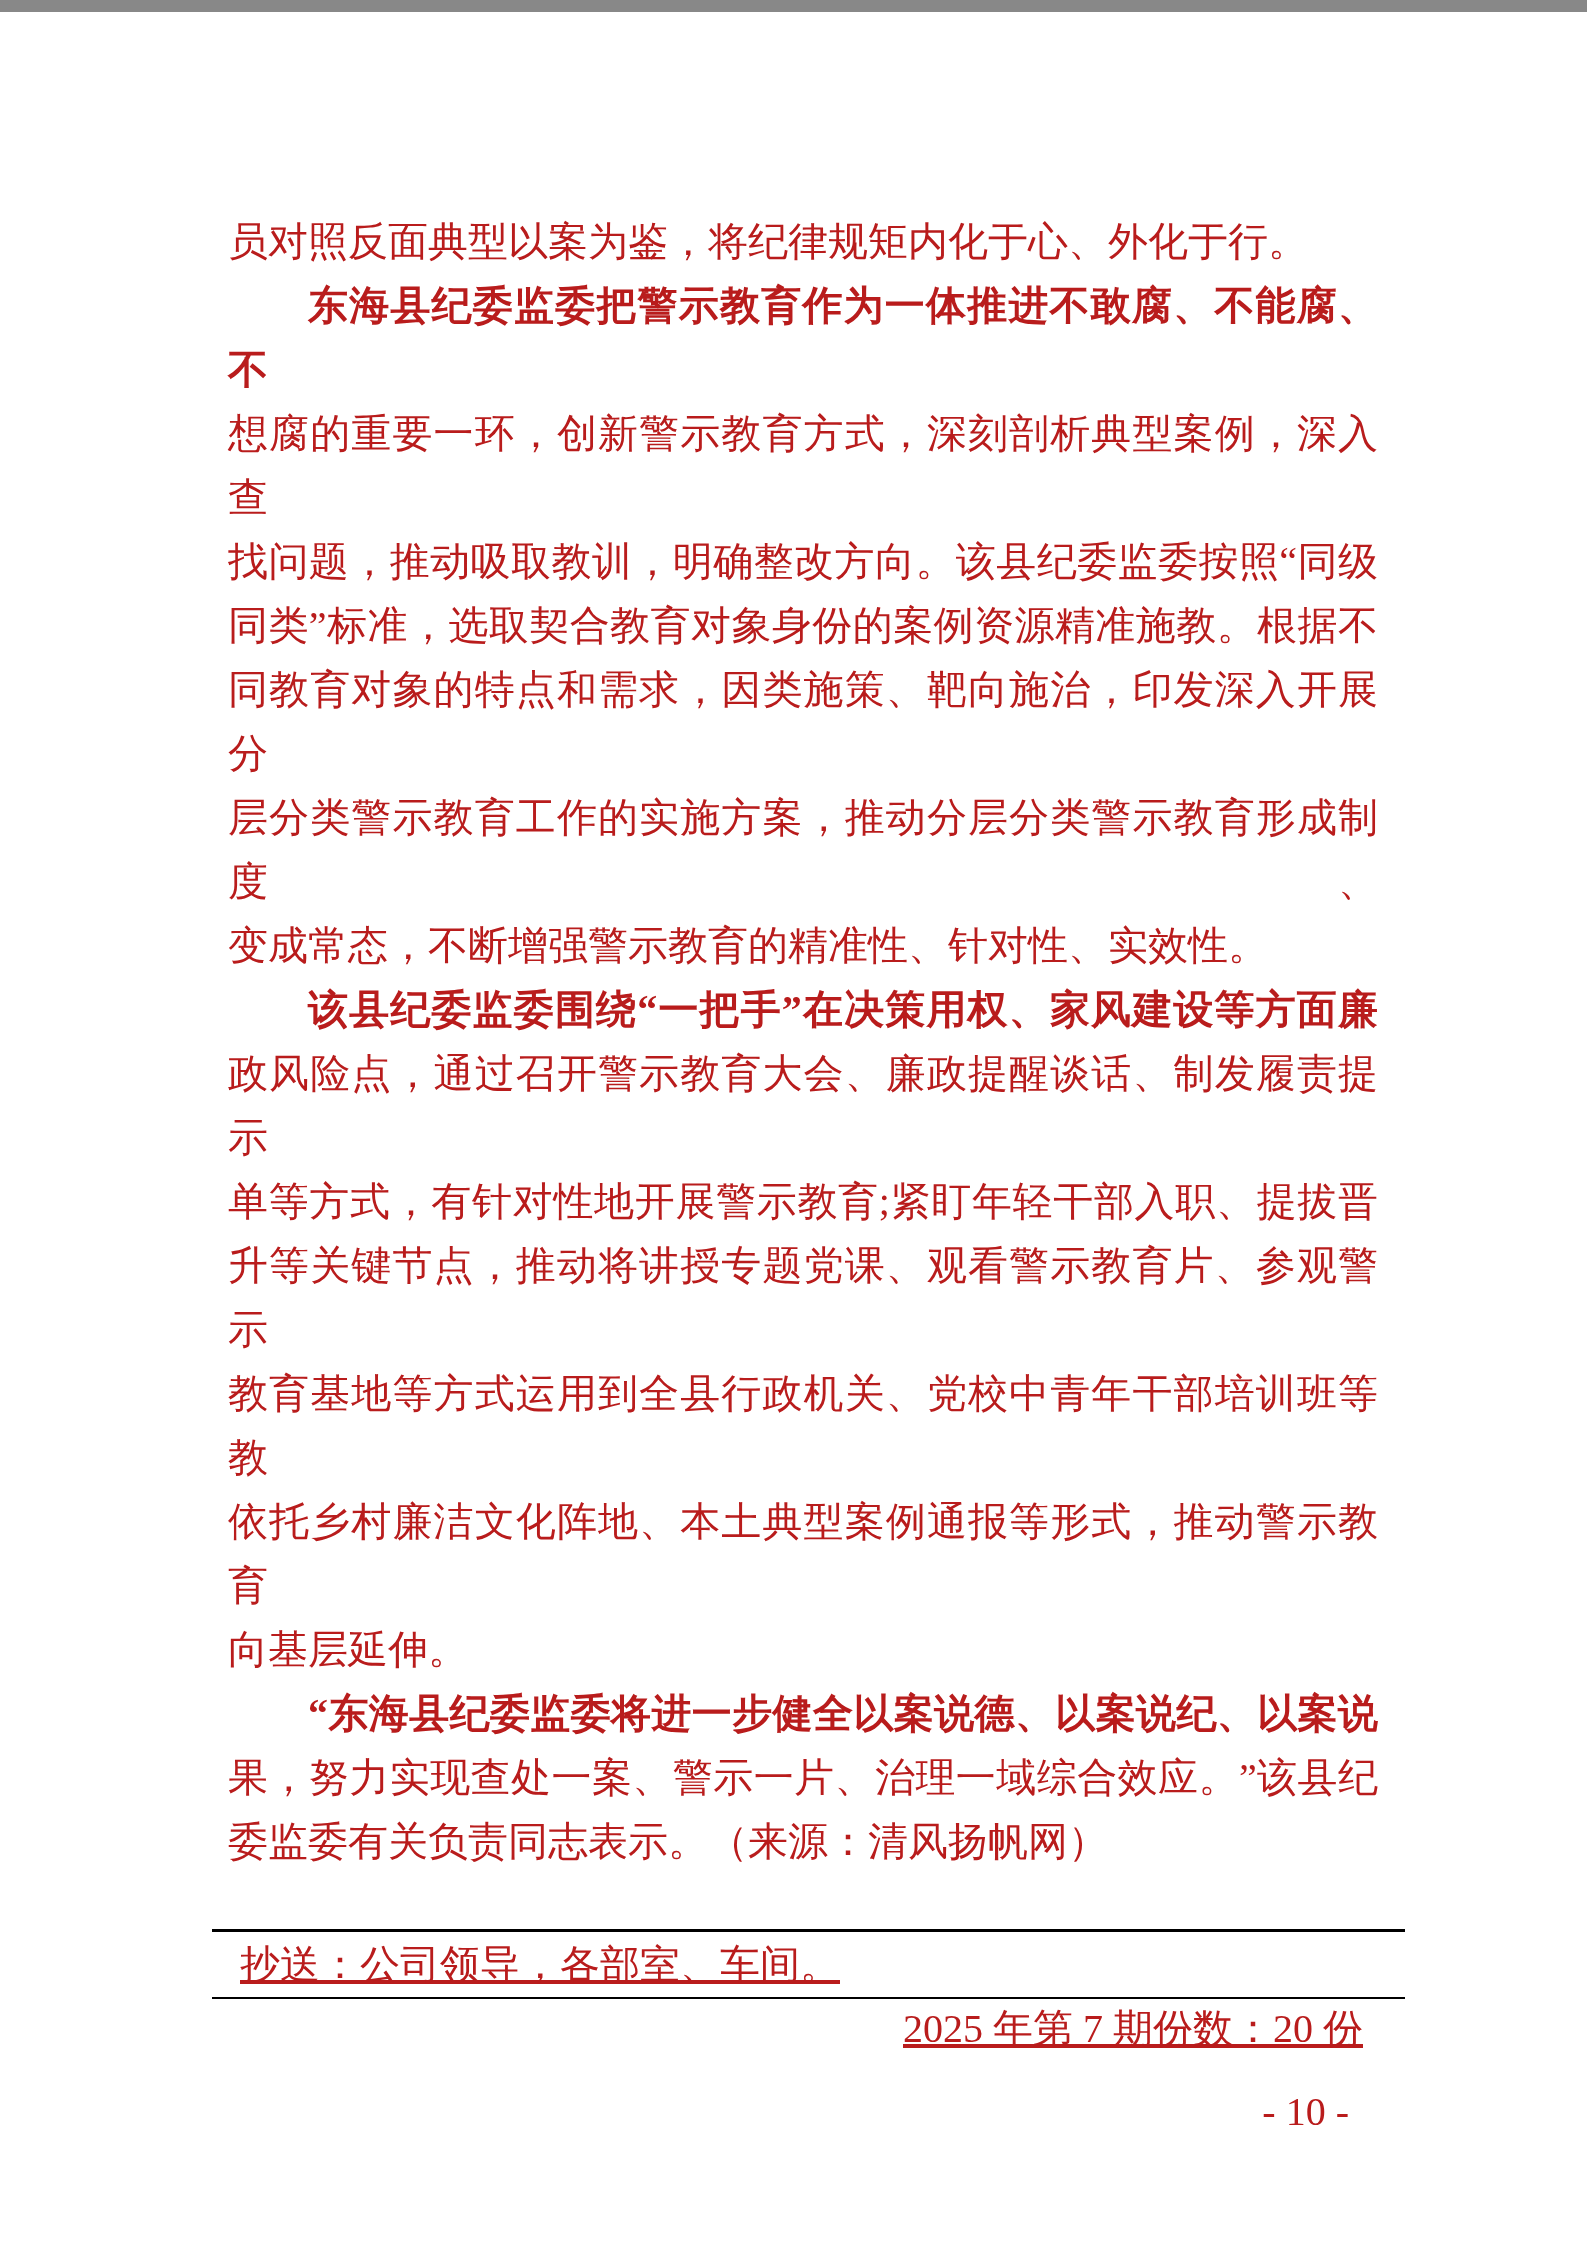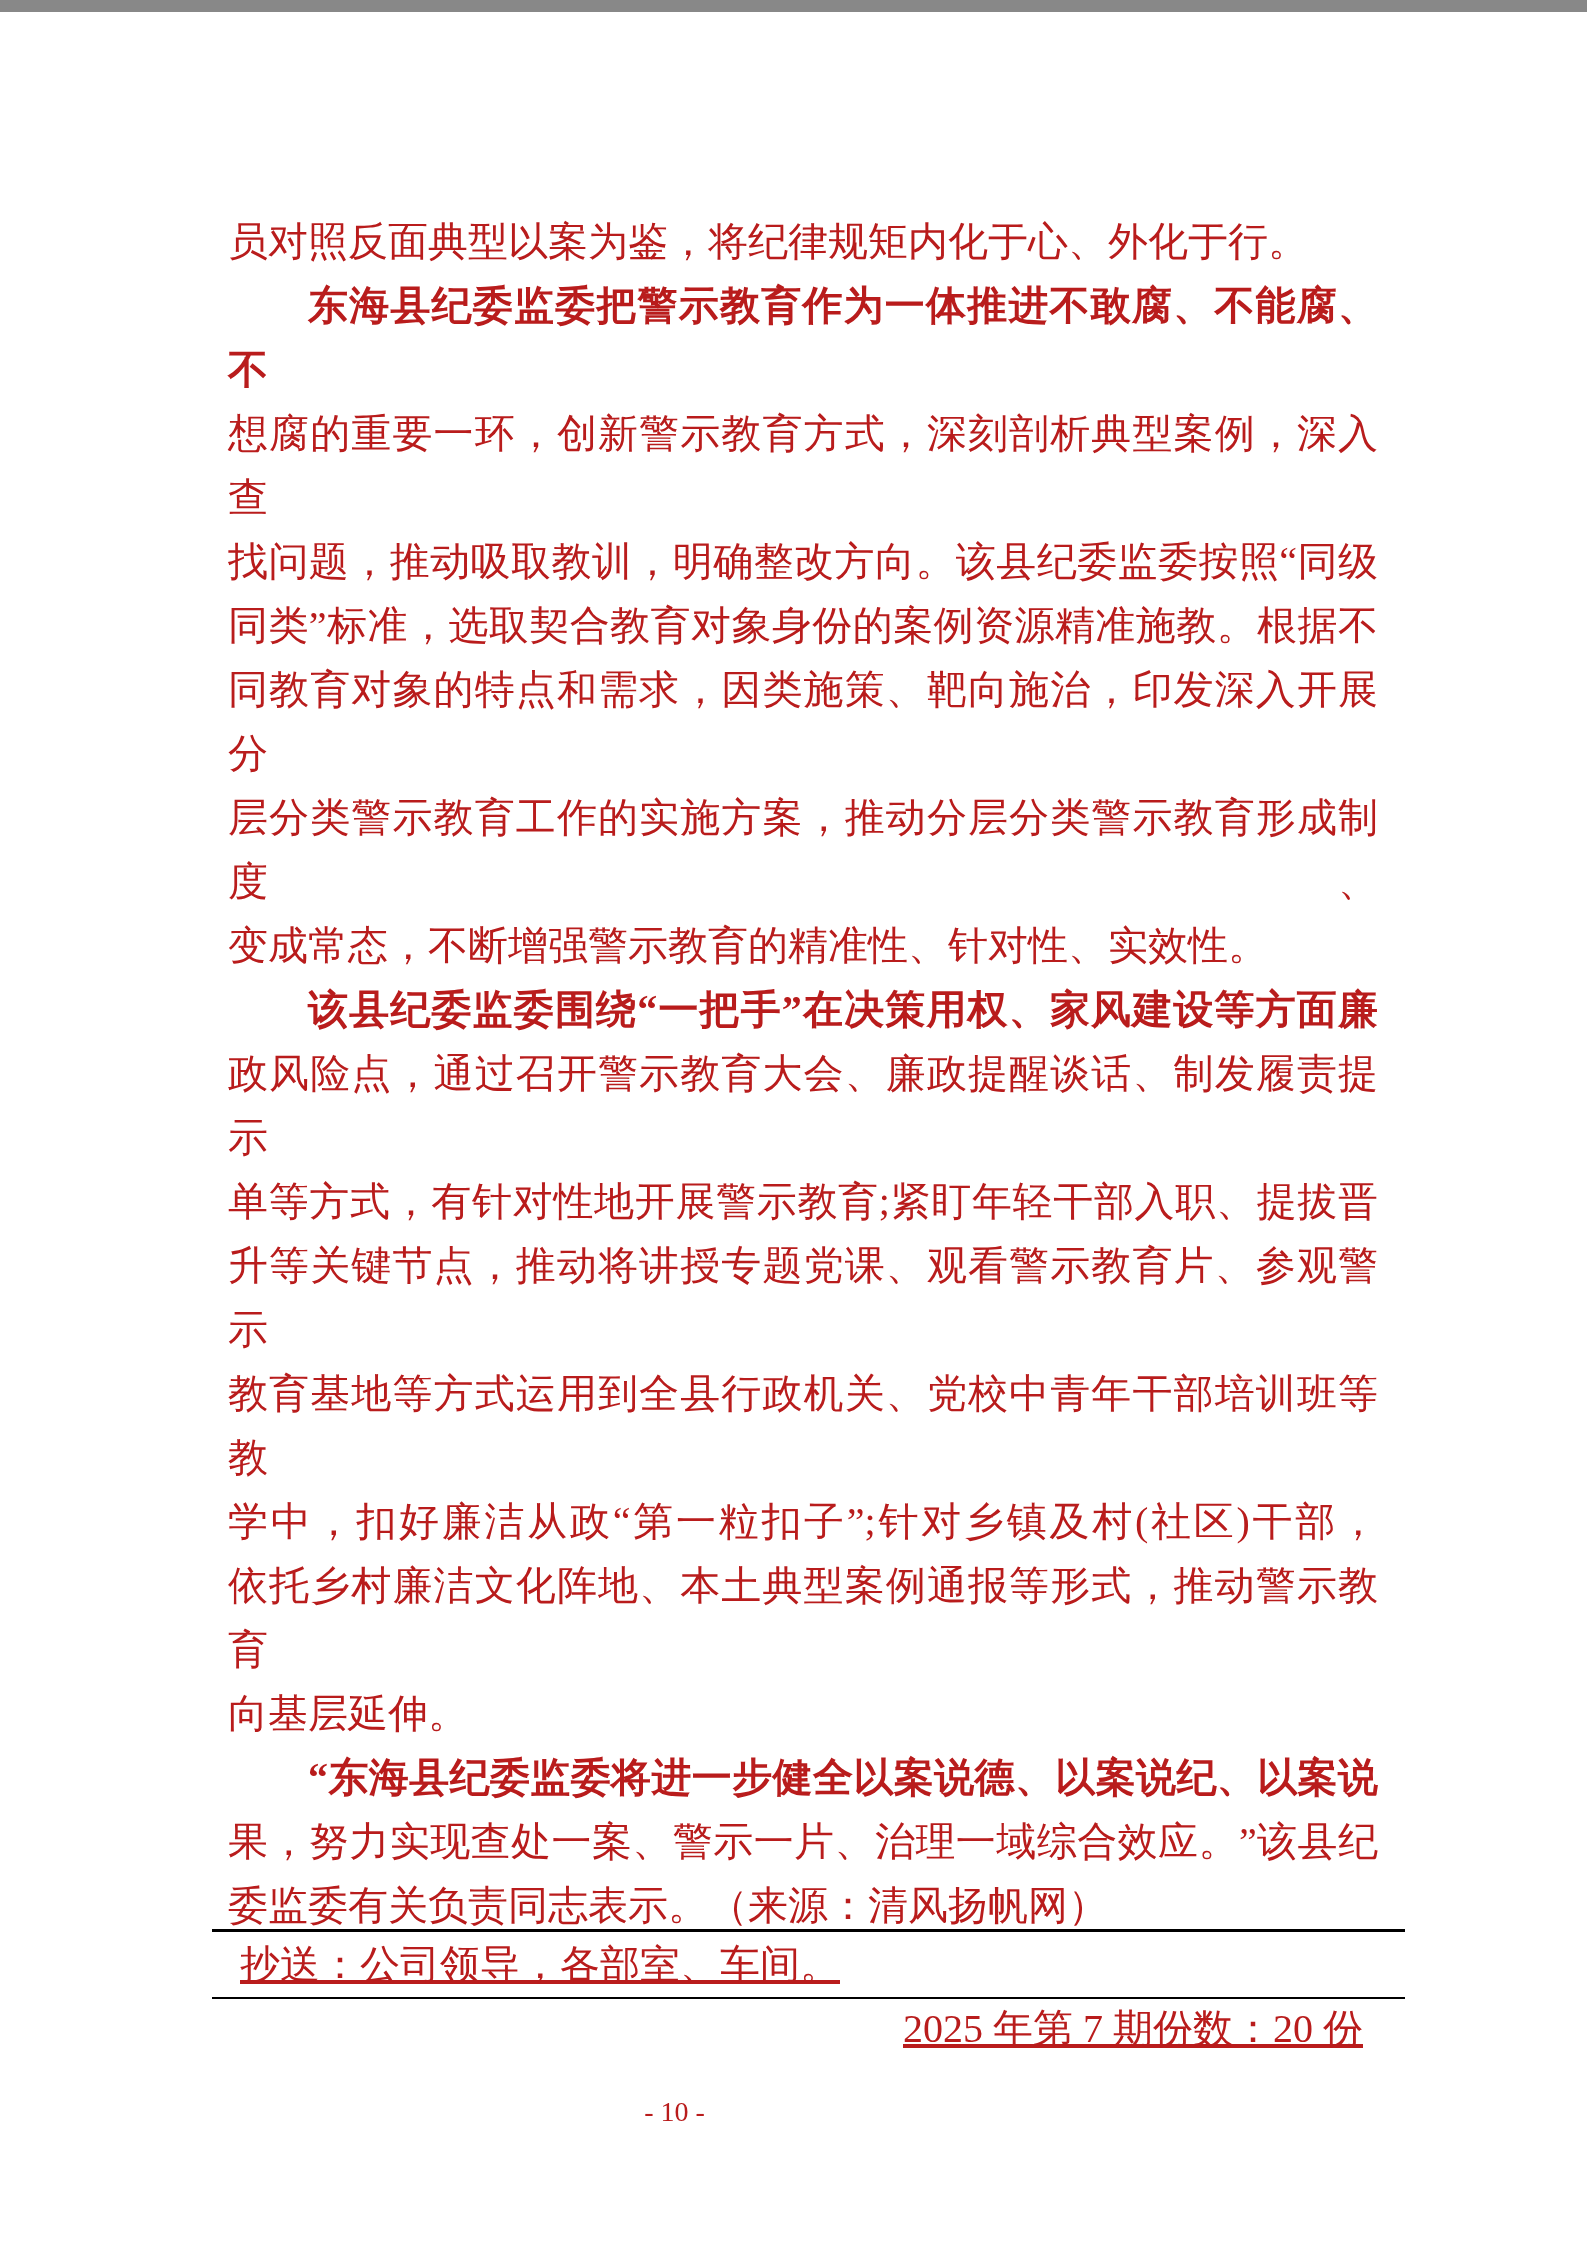--- a/index.html
+++ b/index.html
@@ -69,22 +69,22 @@
     line-height: 60px;
     padding-left: 30px;
     padding-right: 42px;
     white-space: nowrap;
   }
   .page-number {
     position: absolute;
     left: 0;
     top: 2076px;
     width: 1349px;
-    text-align: center;
-    font-size: 28px;
+    text-align: right;
+    font-size: 40px;
     line-height: 48px;
   }
 </style>
 </head>
 <body>
 
 <div class="page">
 
   <div class="doc-body">
 
@@ -94,21 +94,20 @@
       <div class="doc-line justify">找问题，推动吸取教训，明确整改方向。该县纪委监委按照“同级</div>
       <div class="doc-line justify">同类”标准，选取契合教育对象身份的案例资源精准施教。根据不</div>
       <div class="doc-line justify">同教育对象的特点和需求，因类施策、靶向施治，印发深入开展分</div>
       <div class="doc-line justify">层分类警示教育工作的实施方案，推动分层分类警示教育形成制度、</div>
       <div class="doc-line">变成常态，不断增强警示教育的精准性、针对性、实效性。</div>
       <div class="doc-line indent justify">该县纪委监委围绕“一把手”在决策用权、家风建设等方面廉</div>
       <div class="doc-line justify">政风险点，通过召开警示教育大会、廉政提醒谈话、制发履责提示</div>
       <div class="doc-line justify">单等方式，有针对性地开展警示教育;紧盯年轻干部入职、提拔晋</div>
       <div class="doc-line justify">升等关键节点，推动将讲授专题党课、观看警示教育片、参观警示</div>
       <div class="doc-line justify">教育基地等方式运用到全县行政机关、党校中青年干部培训班等教</div>
-      <div class="doc-line justify">学中，扣好廉洁从政“第一粒扣子”;针对乡镇及村(社区)干部，</div>
       <div class="doc-line justify">依托乡村廉洁文化阵地、本土典型案例通报等形式，推动警示教育</div>
       <div class="doc-line">向基层延伸。</div>
       <div class="doc-line indent justify">“东海县纪委监委将进一步健全以案说德、以案说纪、以案说</div>
       <div class="doc-line justify">果，努力实现查处一案、警示一片、治理一域综合效应。”该县纪</div>
       <div class="doc-line">委监委有关负责同志表示。（来源：清风扬帆网）</div>
     </div>
 
   <div class="doc-footer">
     <hr class="rule-top">
     <div class="cc-row">抄送：公司领导，各部室、车间。</div>

